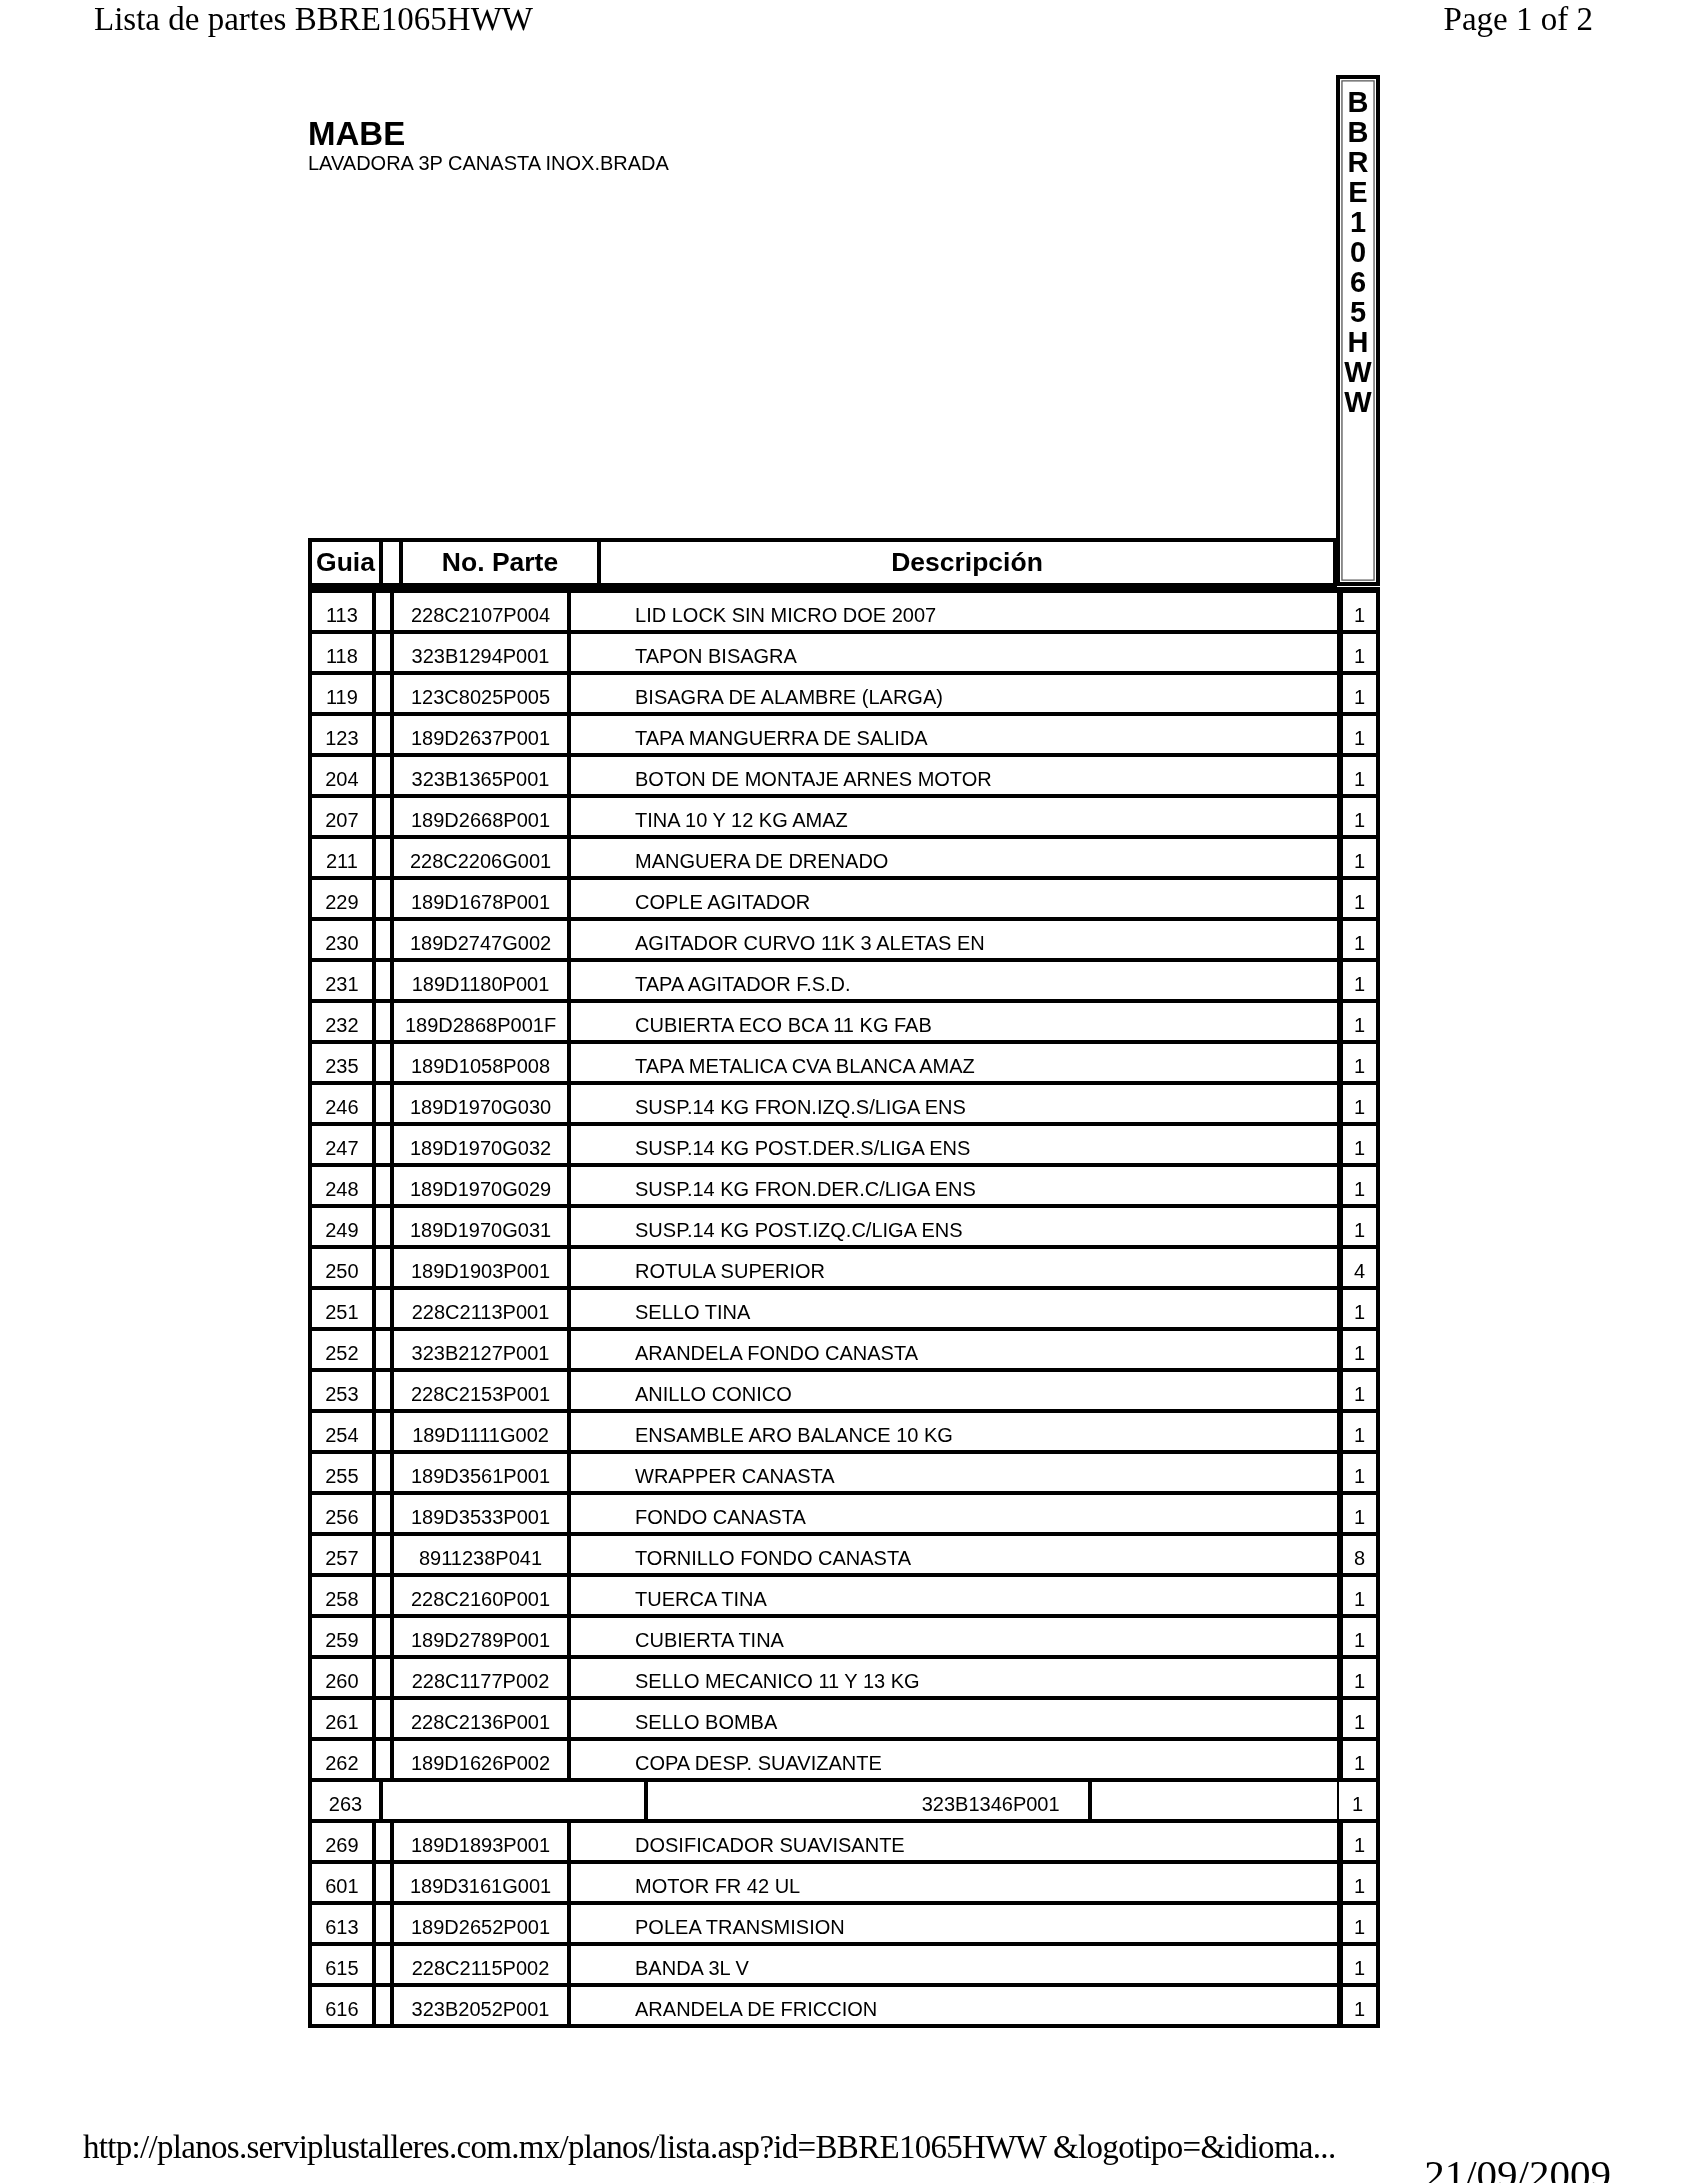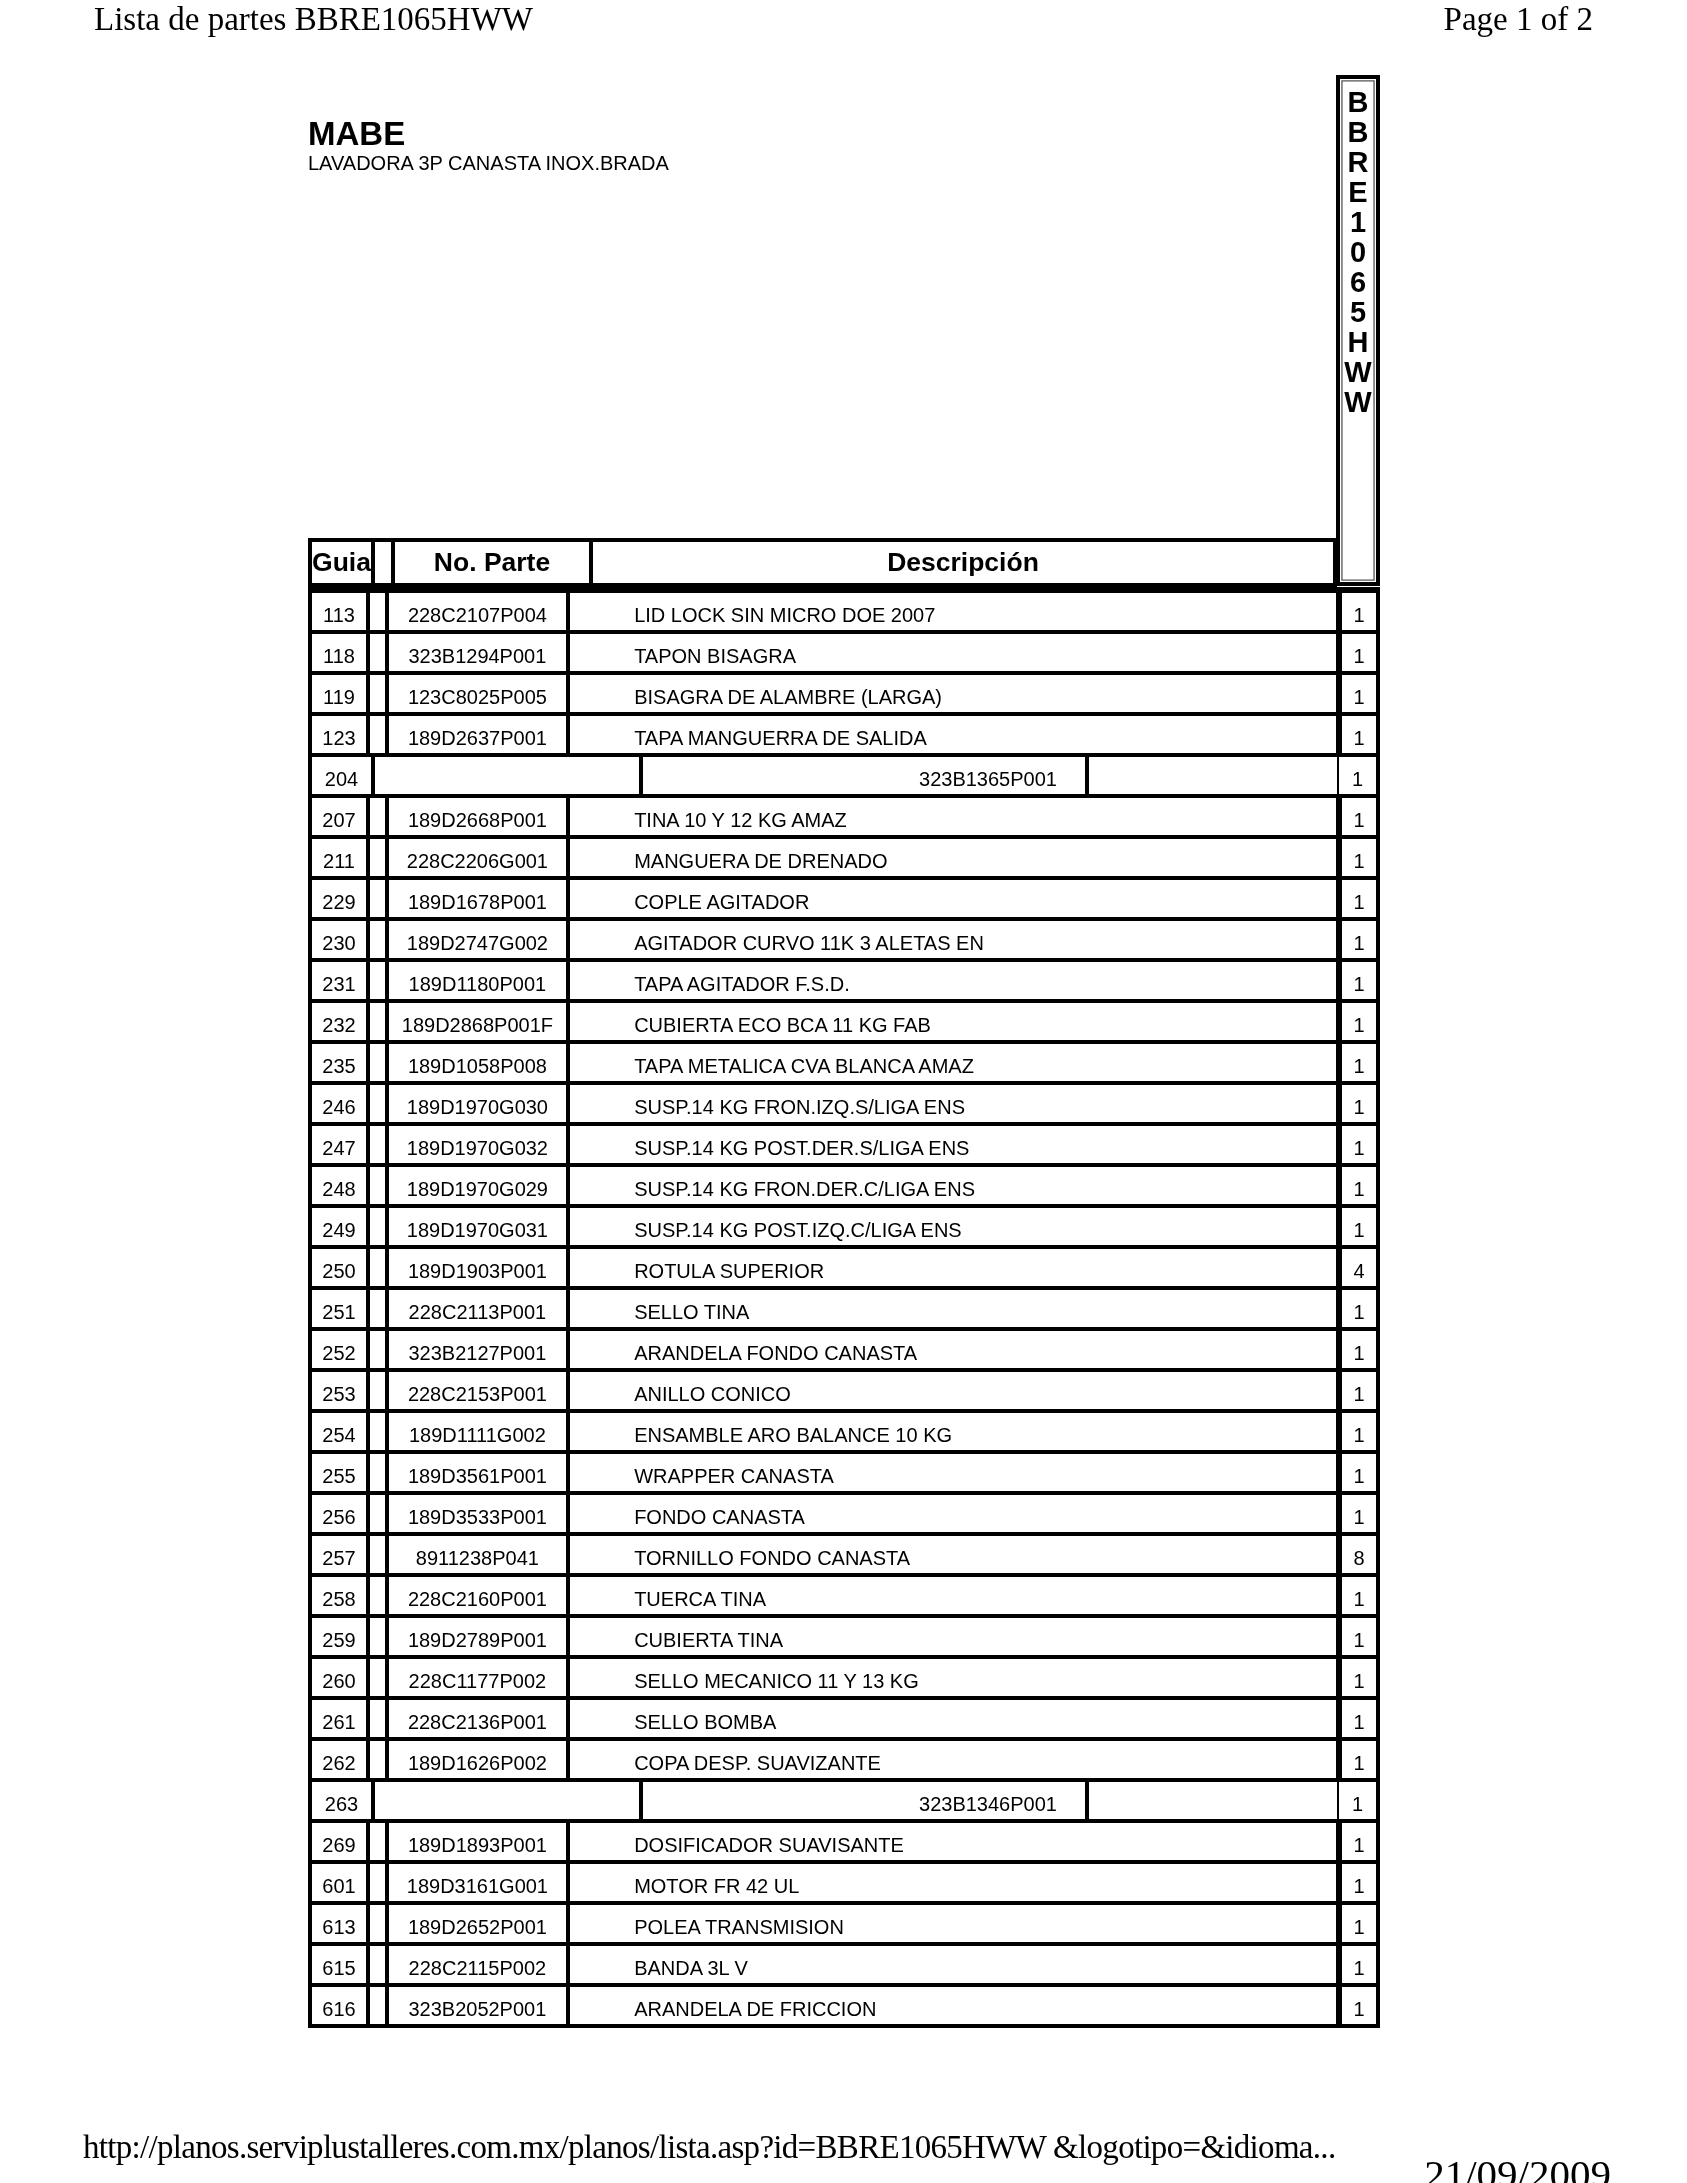--- a/index.html
+++ b/index.html
@@ -10,21 +10,21 @@
   #page-number { position:absolute; right:94px; top:1.3px; font-size:33px; white-space:nowrap; }
   #brand { position:absolute; left:308px; top:115px; font-size:33px; font-weight:bold; }
   #subtitle { position:absolute; left:308px; top:152px; font-size:20px; white-space:nowrap; }
   #model-box { position:absolute; left:1336px; top:75px; width:36px; height:503px;
     border:4px solid #000; box-shadow: inset 0 0 0 1.3px #fff, inset 0 0 0 2.6px #555; }
   #model-box .letters { display:flex; flex-direction:column; align-items:center; padding-top:8px; }
   #model-box .ch { font-size:29px; font-weight:bold; line-height:30px; }
   #header-row { position:absolute; left:308px; top:538px; height:41px; width:1021px; display:flex; border-top:4px solid #000; border-bottom:4px solid #000; border-left:4px solid #000; border-right:4px solid #000; box-sizing:content-box; }
   #header-row > div { border-right:4px solid #000; display:flex; align-items:center; justify-content:center; font-weight:bold; font-size:26.5px; box-sizing:border-box; }
   #header-row > div:last-child { border-right:none; }
-  .c-guia { width:63px; }
+  .c-guia { width:71px; }
   .c-blank { width:20px; }
   .c-part { width:198px; }
   .c-desc { flex:1; }
   #table-body { position:absolute; left:308px; top:587px; width:1064px; border:4px solid #000; border-top:6.6px solid #000; }
   .row { display:flex; height:37px; border-bottom:4px solid #000; box-sizing:content-box;justify-content:space-between; }
   .row:last-child { border-bottom:none; }
   .row > div { display:flex; align-items:flex-end; padding-bottom:2.6px; font-size:20px; box-sizing:border-box; border-right:4px solid #000; height:100%; }
   .row .c-guia { justify-content:center; }
   .row .c-part { justify-content:center; }
   .row .c-desc { justify-content:flex-start; padding-left:26px; width:732px; flex:none;margin-left:38px; }
@@ -90,20 +90,21 @@
       <div class="c-guia">123</div>
       <div class="c-blank"></div>
       <div class="c-part">189D2637P001</div>
       <div class="c-desc">TAPA MANGUERRA DE SALIDA</div>
       <div class="c-qty">1</div>
     </div>
     <div class="row">
       <div class="c-guia">204</div>
       <div class="c-blank"></div>
       <div class="c-part">323B1365P001</div>
+      <div class="c-desc">BOTON DE MONTAJE ARNES MOTOR</div>
       <div class="c-qty">1</div>
     </div>
     <div class="row">
       <div class="c-guia">207</div>
       <div class="c-blank"></div>
       <div class="c-part">189D2668P001</div>
       <div class="c-desc">TINA 10 Y 12 KG AMAZ</div>
       <div class="c-qty">1</div>
     </div>
     <div class="row">

